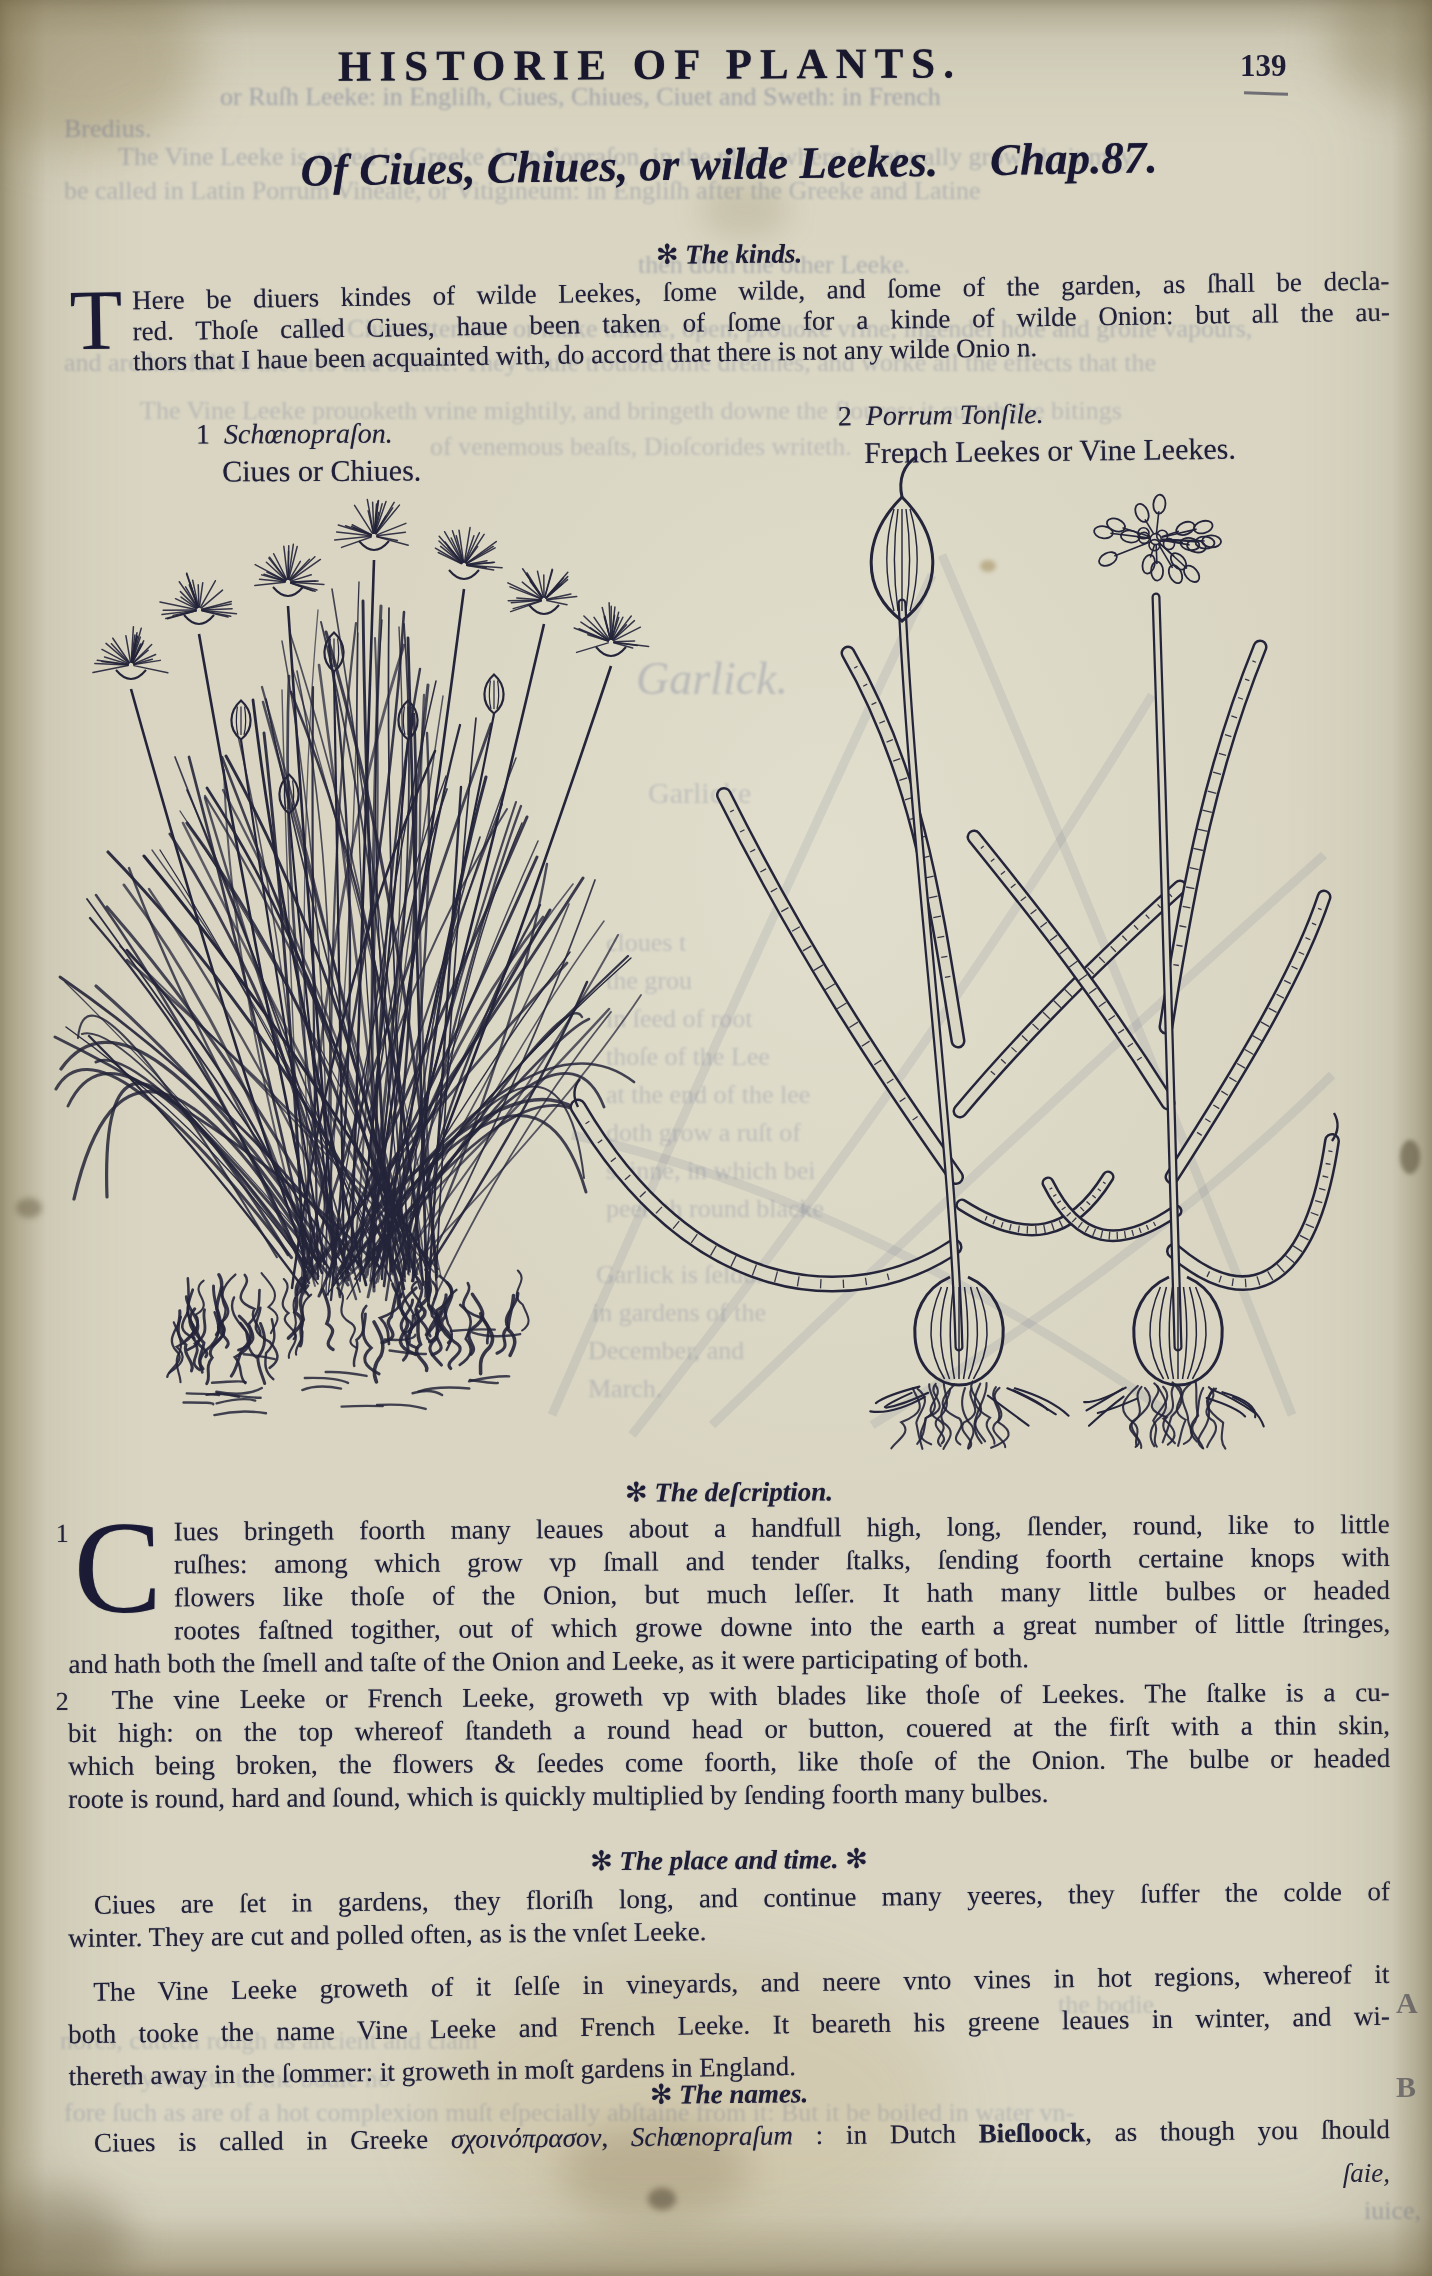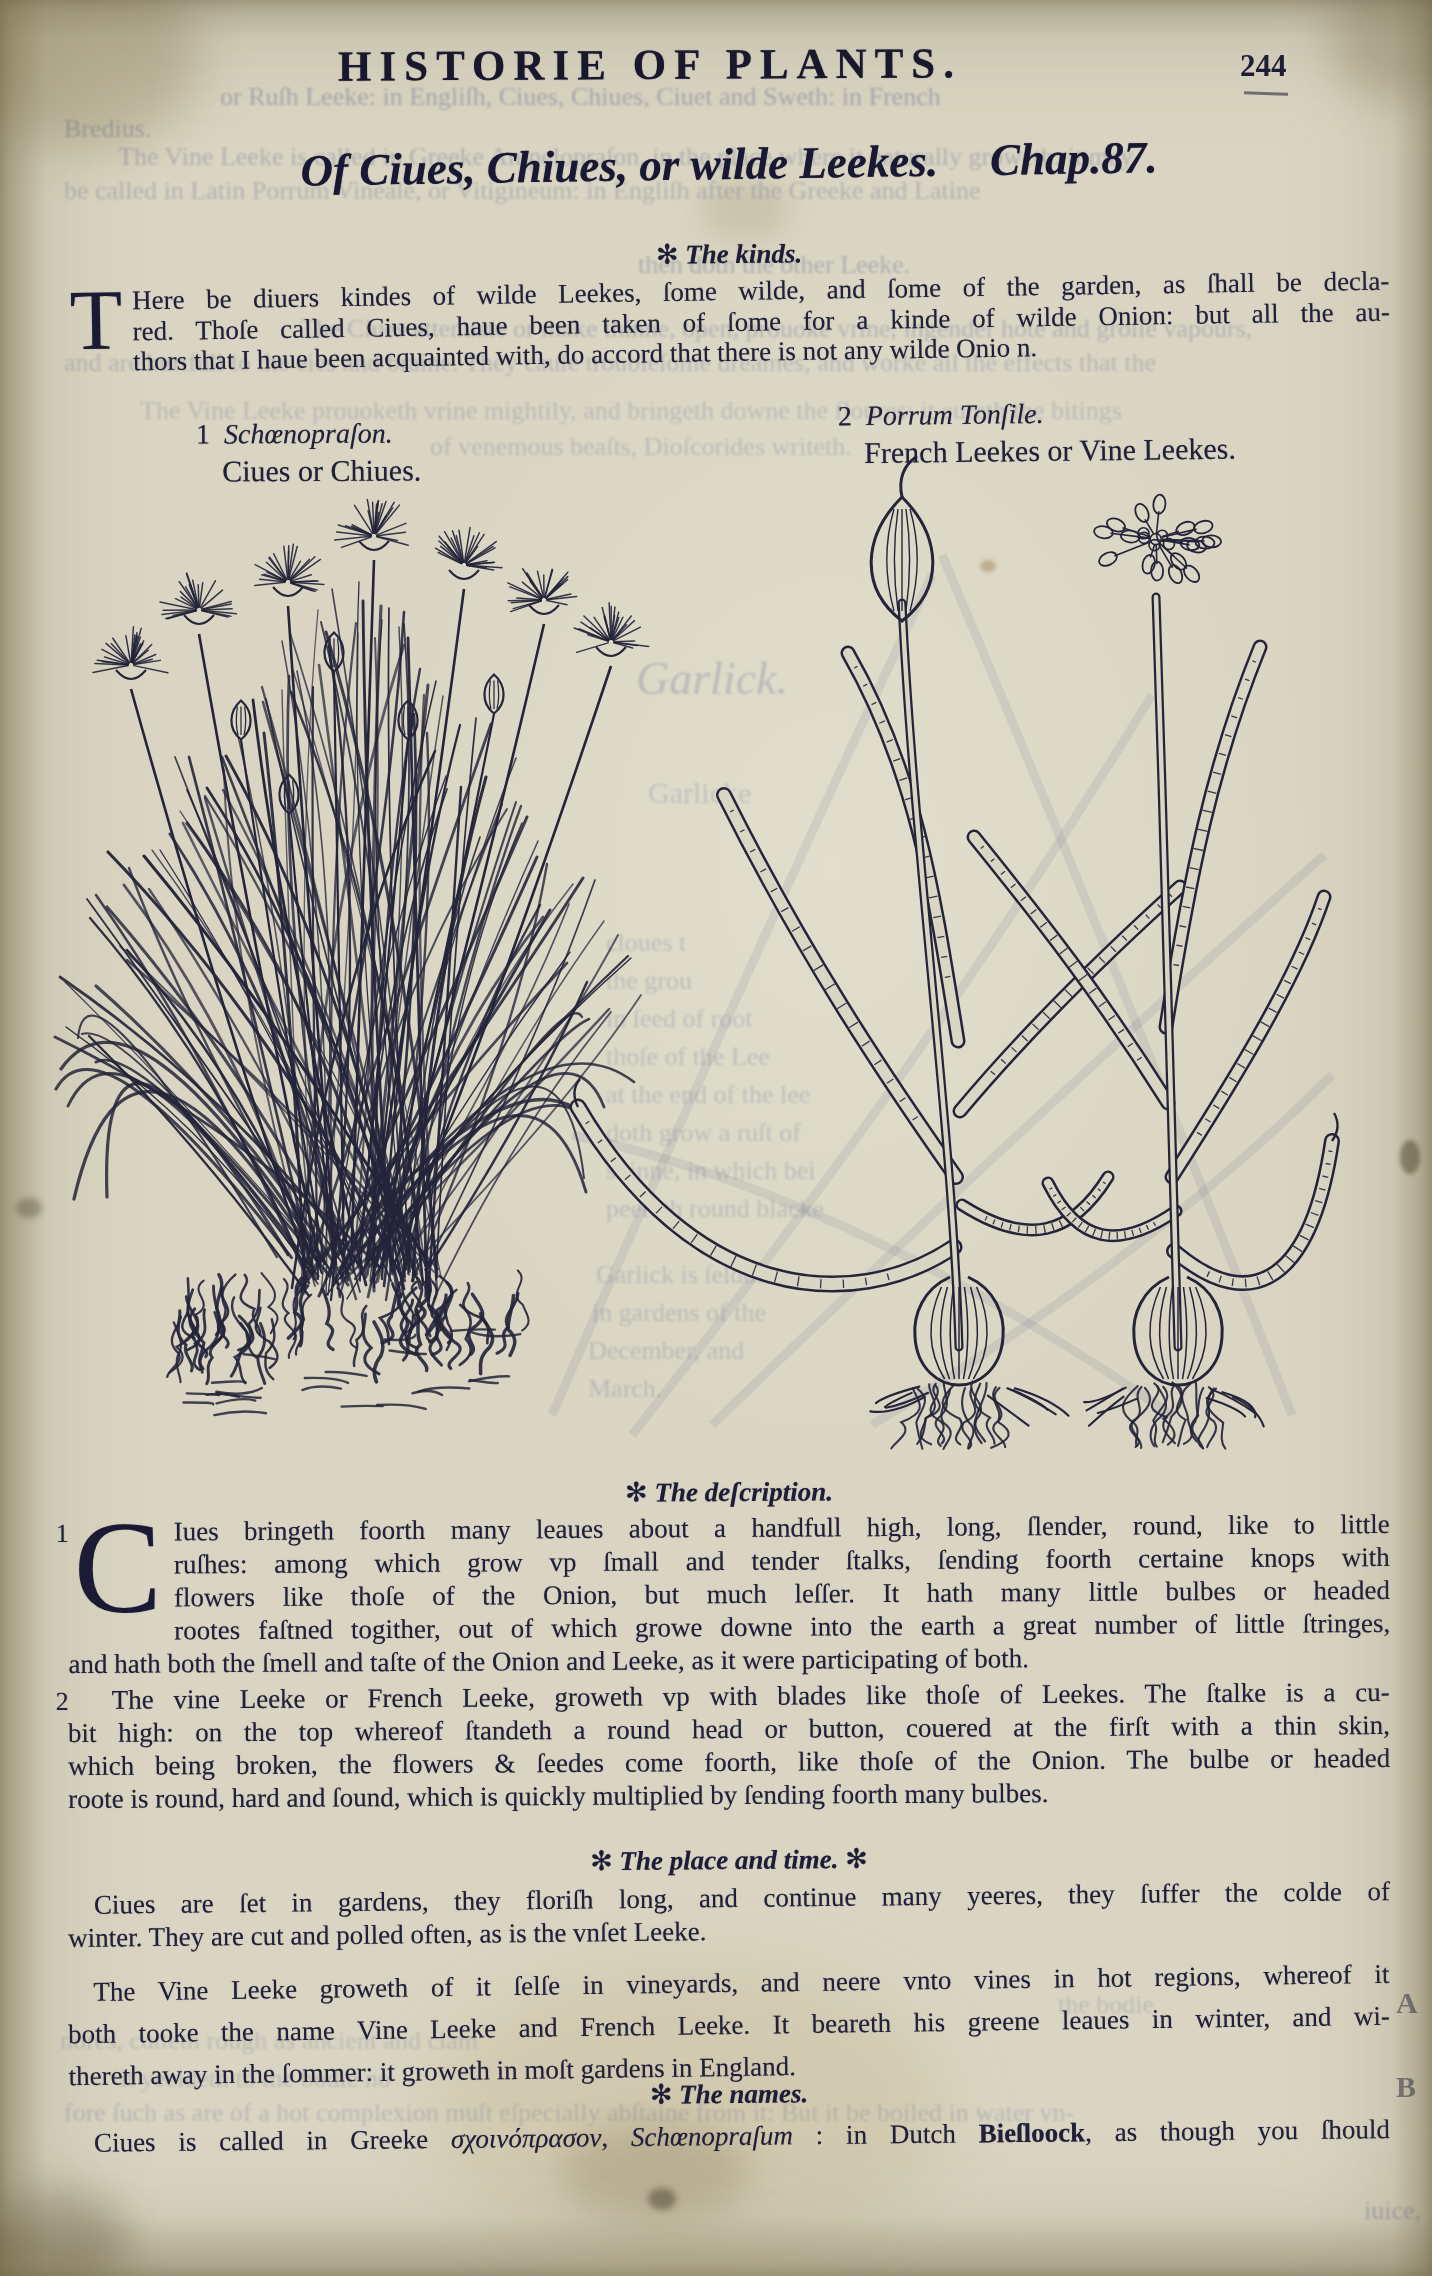--- a/index.html
+++ b/index.html
@@ -852,21 +852,21 @@
       <path d="M694.5908166300505,963.0470596267842 q30.07606714963913,9.302612943109125 38.509425333701074,18.41899624839425" stroke="#24243a" fill="none" stroke-width="2.1" stroke-linecap="round"></path>
       <path d="M611.608246486634,961.6726098754443 q-14.405233056284487,10.61204879032448 -34.62018374726176,29.164773371070623" stroke="#24243a" fill="none" stroke-width="2.1" stroke-linecap="round"></path>
       <path d="M699.3882800135761,954.389795224648 q22.173406654968858,8.411753382068127 44.476900034584105,24.193122822791338" stroke="#24243a" fill="none" stroke-width="2.1" stroke-linecap="round"></path>
       <path d="M625.0266877859831,963.6155769270845 q-22.62636799644679,9.992173178587109 -39.26230230741203,14.442818235605955" stroke="#24243a" fill="none" stroke-width="2.1" stroke-linecap="round"></path>
       <path d="M721.0515965279192,962.1368650994264 q24.50433101132512,11.07732788613066 30.681024099700153,29.318182710558176" stroke="#24243a" fill="none" stroke-width="2.1" stroke-linecap="round"></path>
       <path d="M610.8298963196576,953.6271546171047 q-24.754837949760258,15.196281861979514 -36.28097353875637,21.766206737607718" stroke="#24243a" fill="none" stroke-width="2.1" stroke-linecap="round"></path>
       <path d="M710.3557591158897,957.1714312727563 q35.912371350452304,10.325275919865817 32.7835831316188,25.090238381177187" stroke="#24243a" fill="none" stroke-width="2.1" stroke-linecap="round"></path>
     </svg>
 
   <div class="header-title">HISTORIE OF PLANTS.</div>
-  <div class="pageno">244</div>
+  <div class="pageno">139</div>
   <div class="pageno-rule"></div>
 
   <div class="chapter">
     <span>Of Ciues, Chiues, or wilde Leekes.</span><span class="chapno">Chap.87.</span>
   </div>
 
   <div class="sechead" style="top:238px;transform:rotate(-.5deg);">✻ The kinds.</div>
   <div class="para kinds" style="top:276px;transform:rotate(-.9deg);">
     <span class="cap capT">T</span>
     <div class="line">Here be diuers kindes of wilde Leekes, ſome wilde, and ſome of the garden, as ſhall be decla-</div>
@@ -911,17 +911,18 @@
     <div class="line" style="line-height:42px;">both tooke the name Vine Leeke and French Leeke.  It beareth his greene leaues in winter, and wi-</div>
     <div class="line last" style="line-height:42px;">thereth away in the ſommer: it groweth in moſt gardens in England.</div>
   </div>
 
   <div class="sechead" style="top:2078px;transform:rotate(-.5deg);">✻ The names.</div>
   <div class="para" style="top:2120px;transform:rotate(-.6deg);">
     <div class="line last ind-s" style="text-align-last:justify;">
       <span>Ciues is called in Greeke </span><span class="it">σχοινόπρασον</span><span>, </span><span class="it">Schœnopraſum</span><span> : in Dutch </span><span style="font-weight:700;">Bieſloock</span><span>, as though you ſhould</span>
     </div>
   </div>
+  <div class="catchword">ſaie,</div>
 
   <div class="margin-letter" style="left:1396px;top:1986px;">A</div>
   <div class="margin-letter" style="left:1396px;top:2070px;">B</div>
 
 </div>
 
 </body></html>

